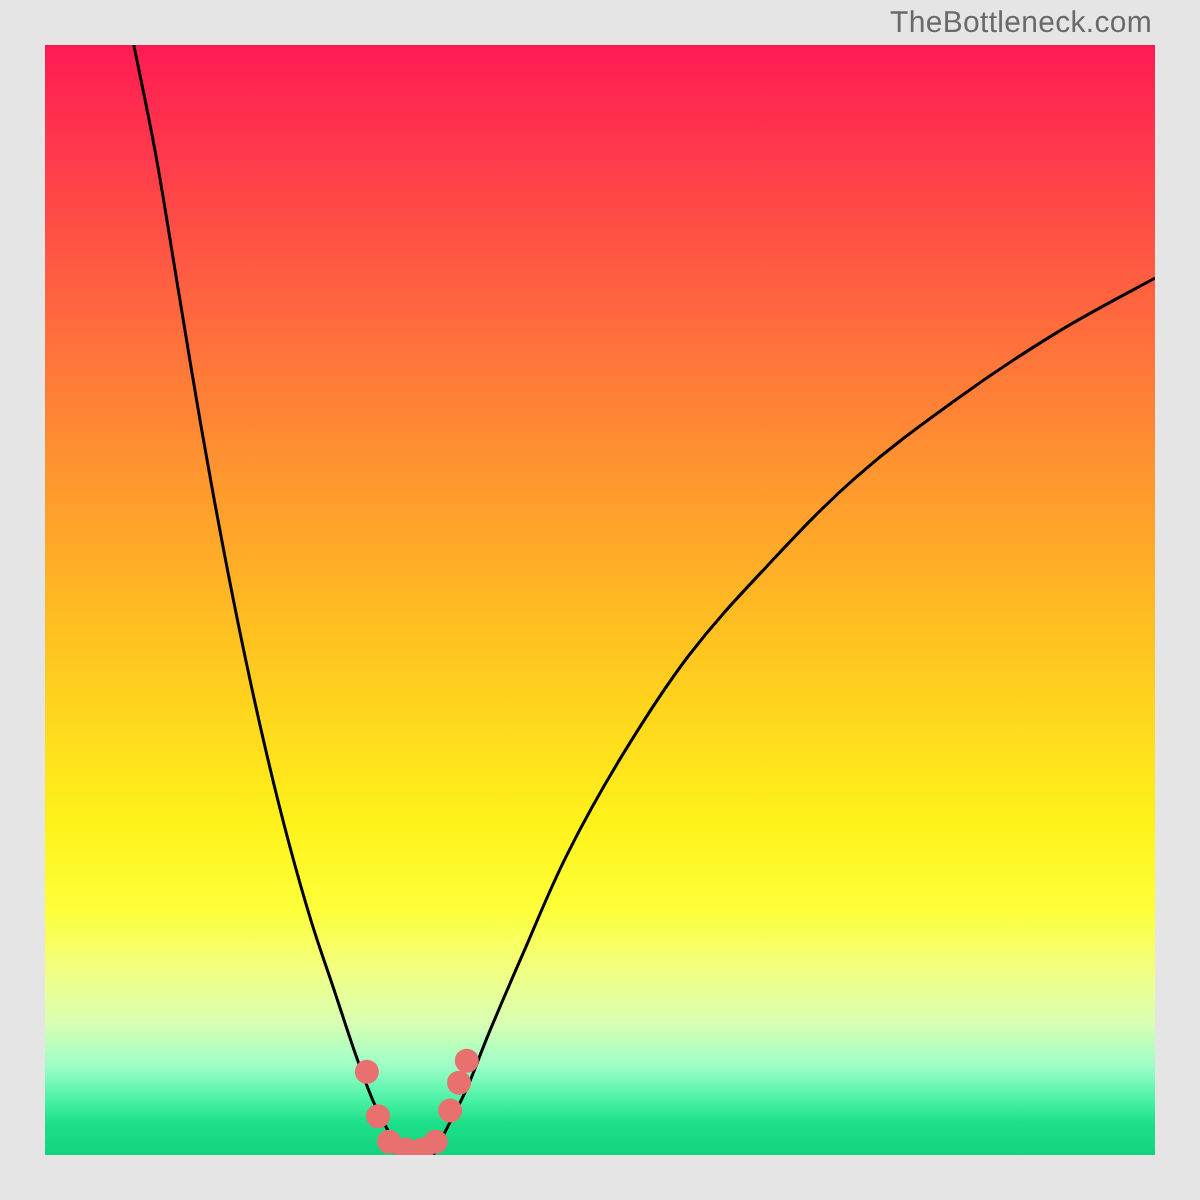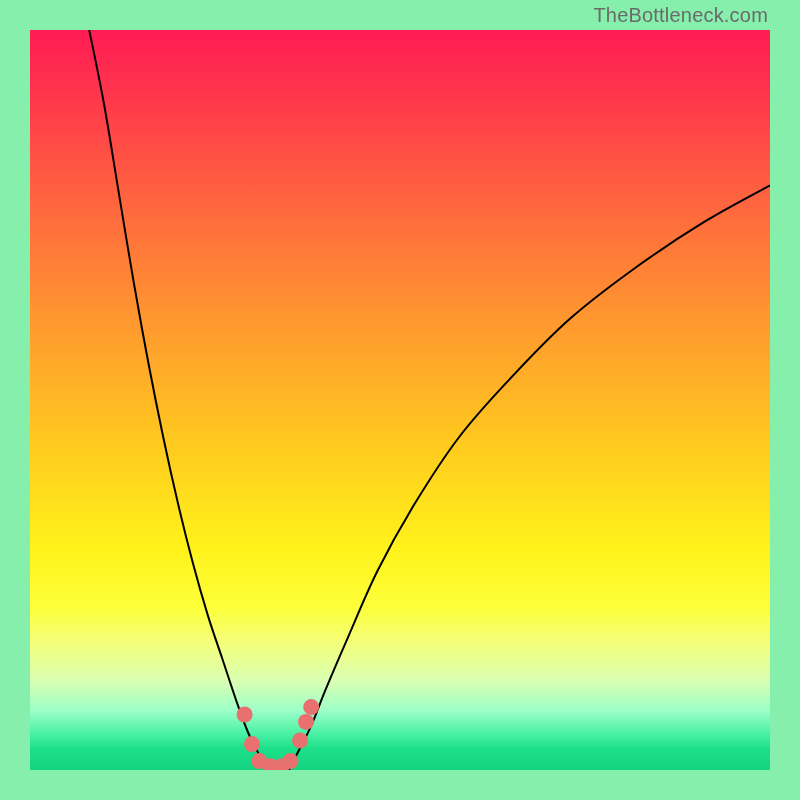--- a/index.html
+++ b/index.html
@@ -1,20 +1,20 @@
 <!DOCTYPE html>
 <html><head>
 <meta charset="utf-8">
 <style>
   * { margin: 0; padding: 0; box-sizing: border-box; }
   html, body { width: 800px; height: 800px; overflow: hidden; background: #000; }
   .frame {
     width: 800px;
     height: 800px;
-    background: #86efac;
+    background: #e5e5e5;
     position: relative;
   }
   .plot-area {
     position: absolute;
     left: 30px;
     top: 30px;
     width: 740px;
     height: 740px;
     background: linear-gradient(to bottom,
       #ff1b53 0%,

